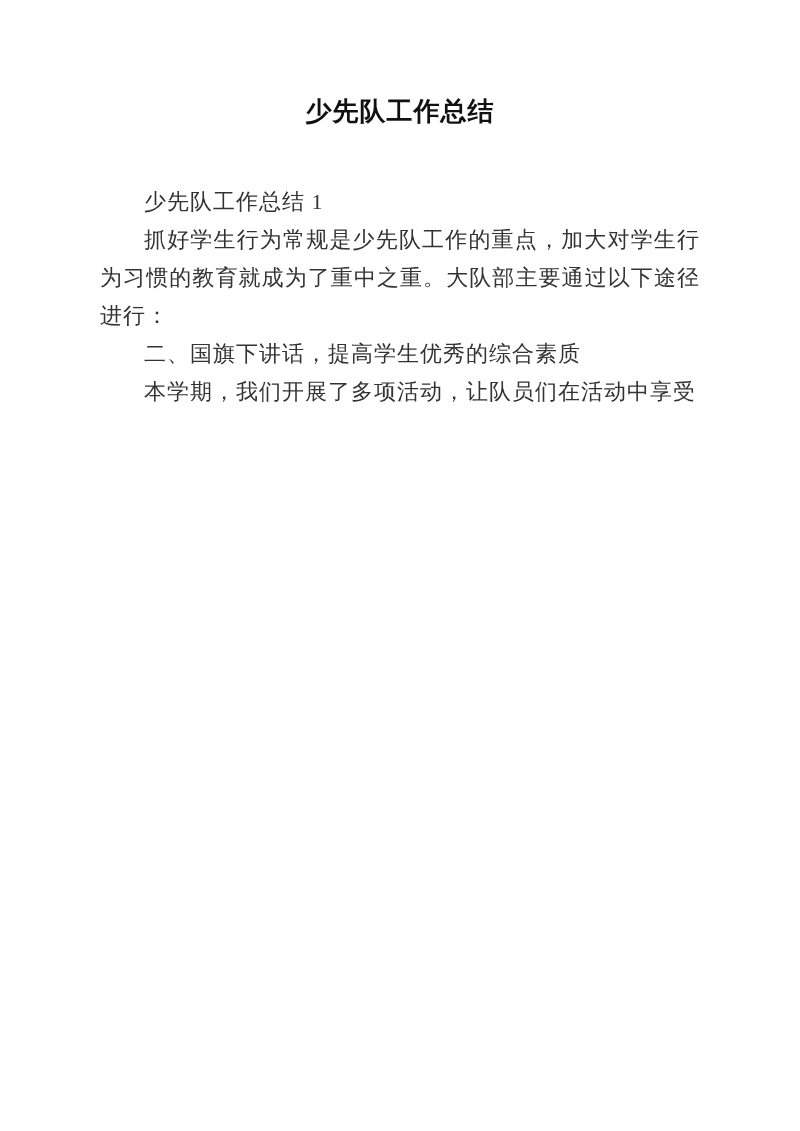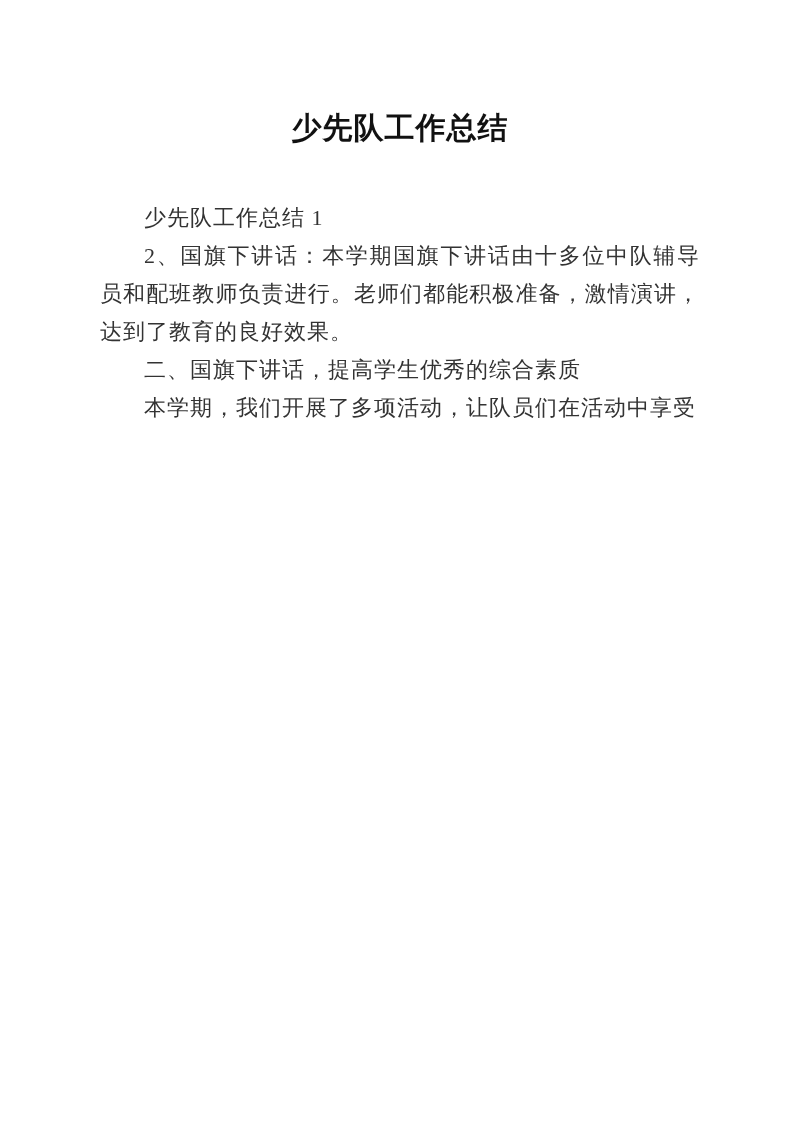--- a/index.html
+++ b/index.html
@@ -9,24 +9,24 @@
   }
   .page {
     position: relative;
     width: 800px;
     height: 1131px;
     background: #ffffff;
     overflow: hidden;
     font-family: "Liberation Serif", "DejaVu Serif", serif;
   }
   .doc-title {
-    margin: 16px;
+    margin: 0;
     padding-top: 92px;
     text-align: center;
-    font-size: 30px;
+    font-size: 26px;
     line-height: 39px;
     font-weight: bold;
     letter-spacing: 1px;
     color: #111111;
     font-family: "Liberation Serif", "DejaVu Serif", serif;
   }
   .doc-body {
     width: 600px;
     margin: 52px auto 16px auto;
     font-size: 22px;
@@ -43,17 +43,17 @@
   }
 </style>
 </head>
 <body>
 
 <div class="page">
   <h1 class="doc-title">少先队工作总结</h1>
 
   <div class="doc-body">
     <p>少先队工作总结 1</p>
-    <p>2、国旗下讲话：本学期国旗下讲话由十多位中队辅导员和配班教师负责进行。老师们都能积极准备，激情演讲，达到了教育的良好效果。</p>
+    <p>抓好学生行为常规是少先队工作的重点，加大对学生行为习惯的教育就成为了重中之重。大队部主要通过以下途径进行：</p>
     <p>二、国旗下讲话，提高学生优秀的综合素质</p>
     <p>本学期，我们开展了多项活动，让队员们在活动中享受</p>
   </div>
 </div>
 
 </body></html>

